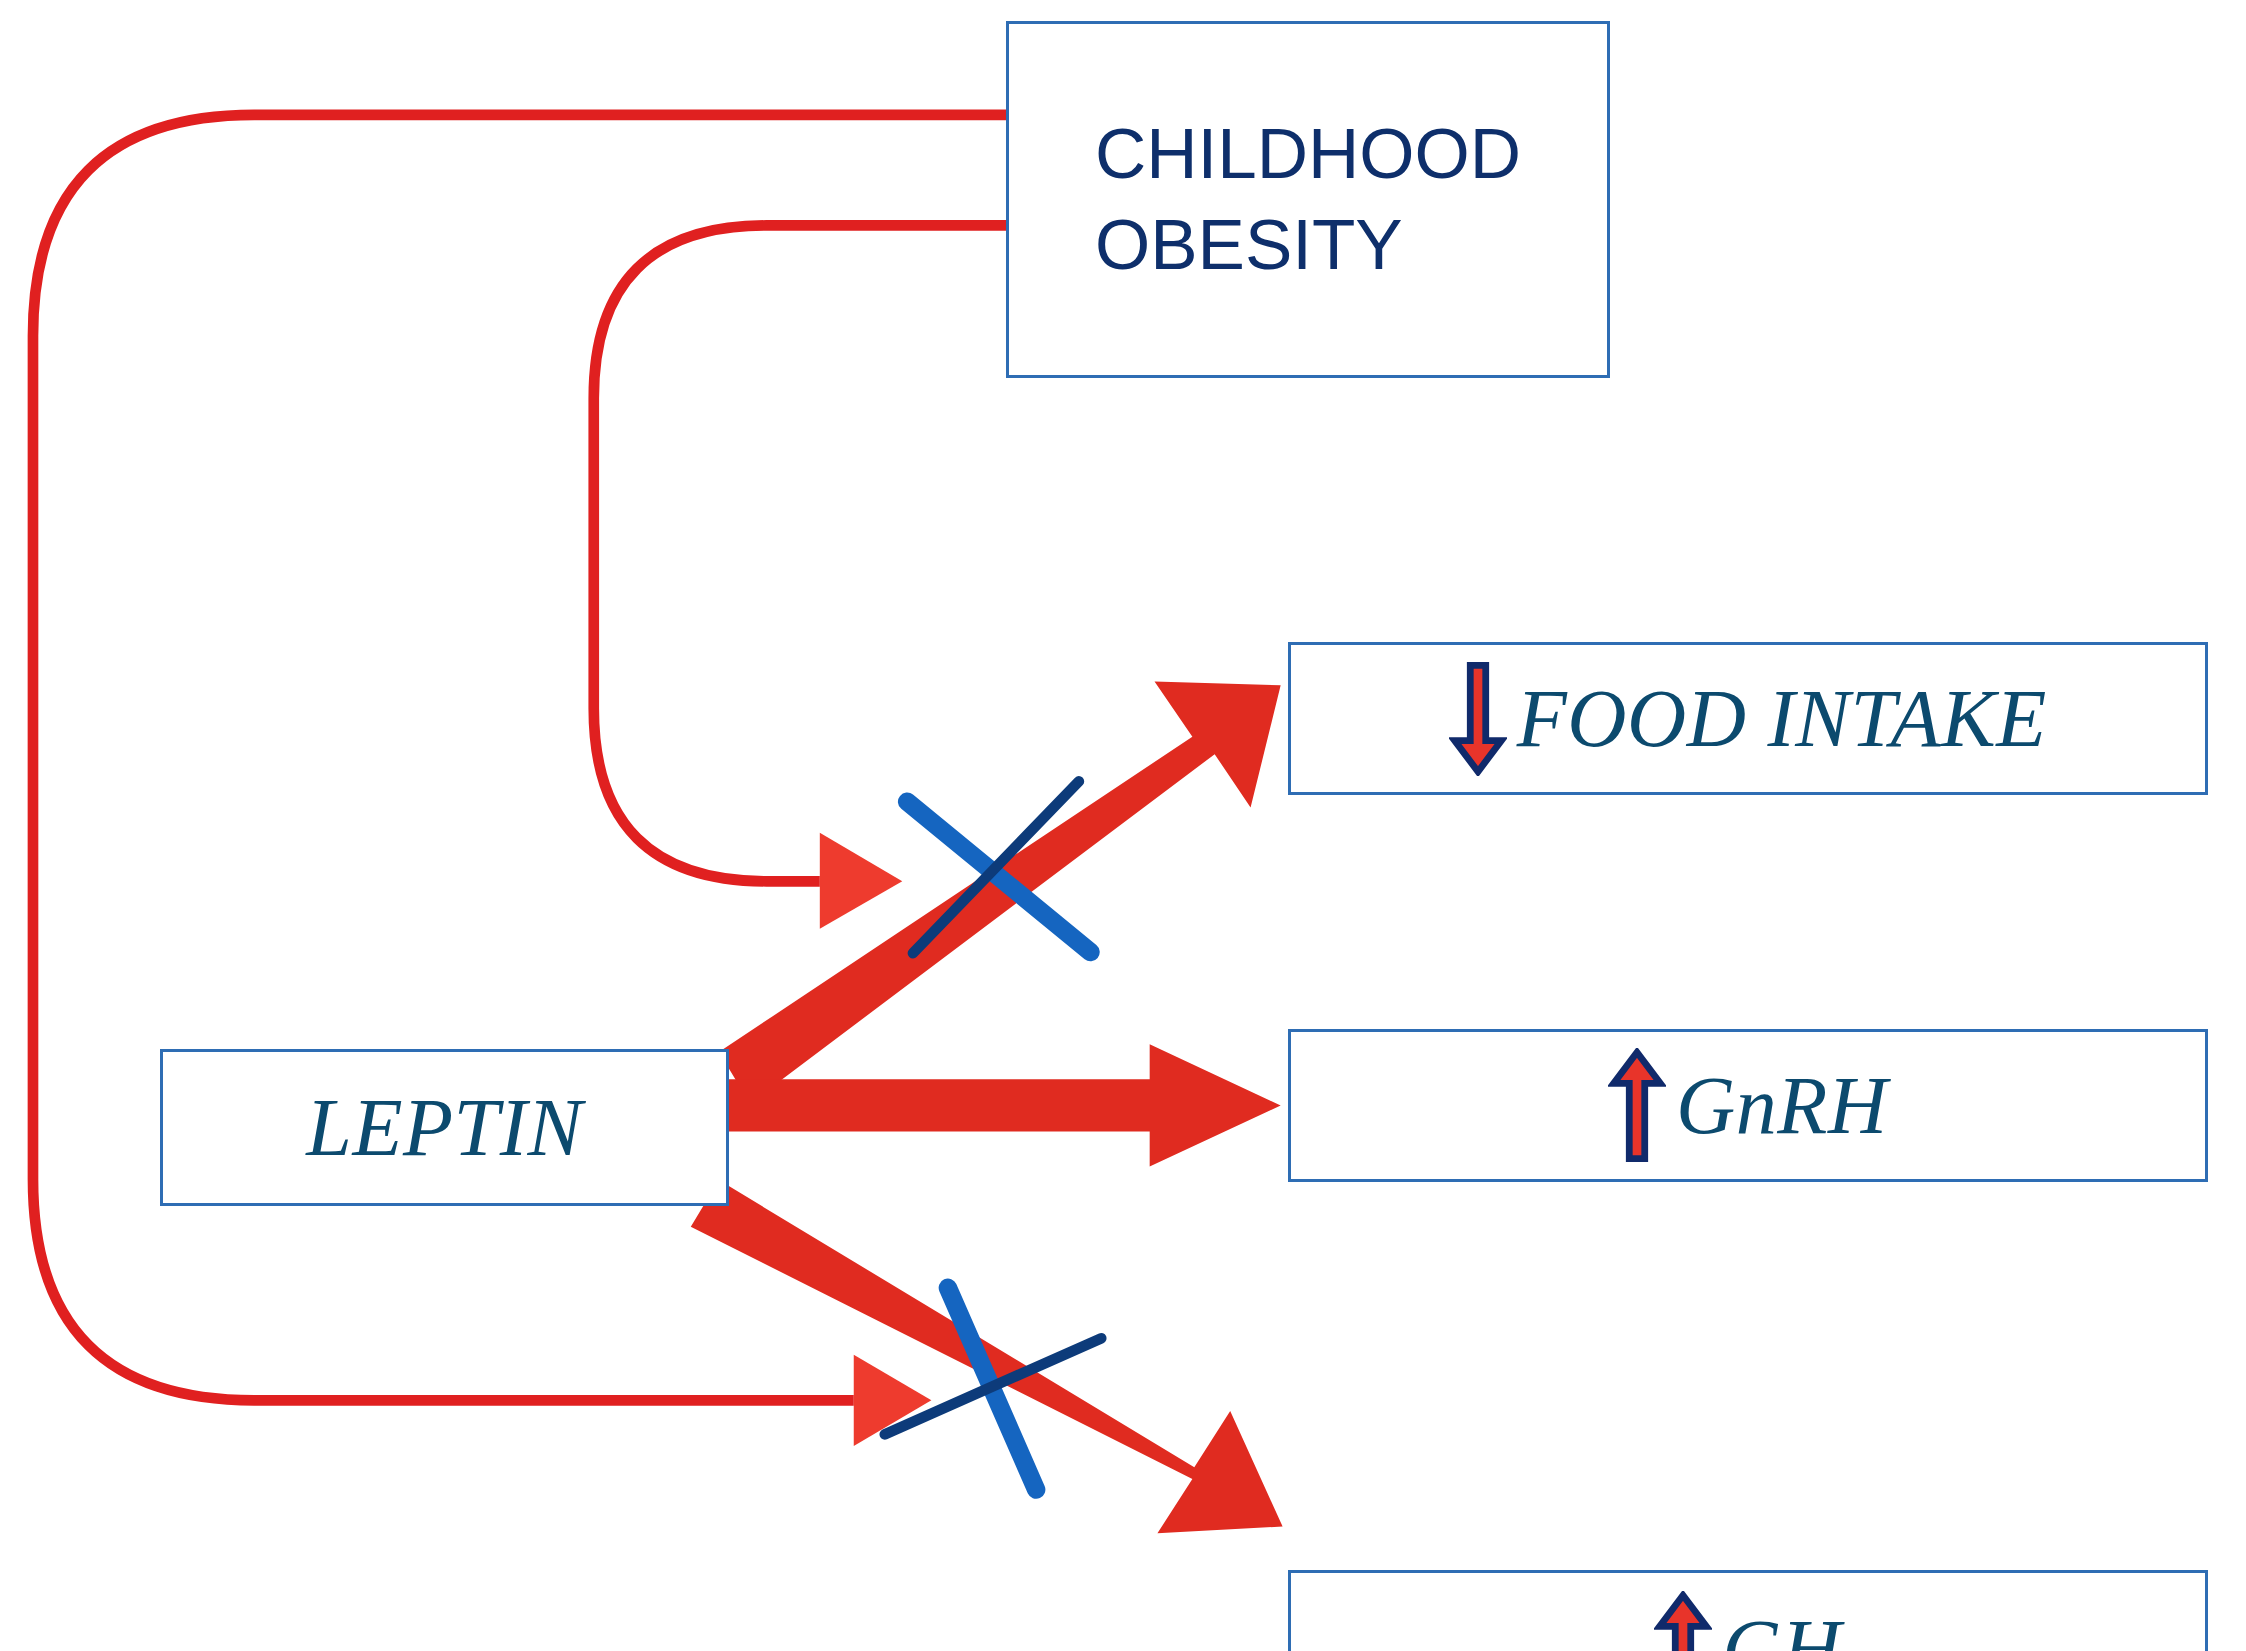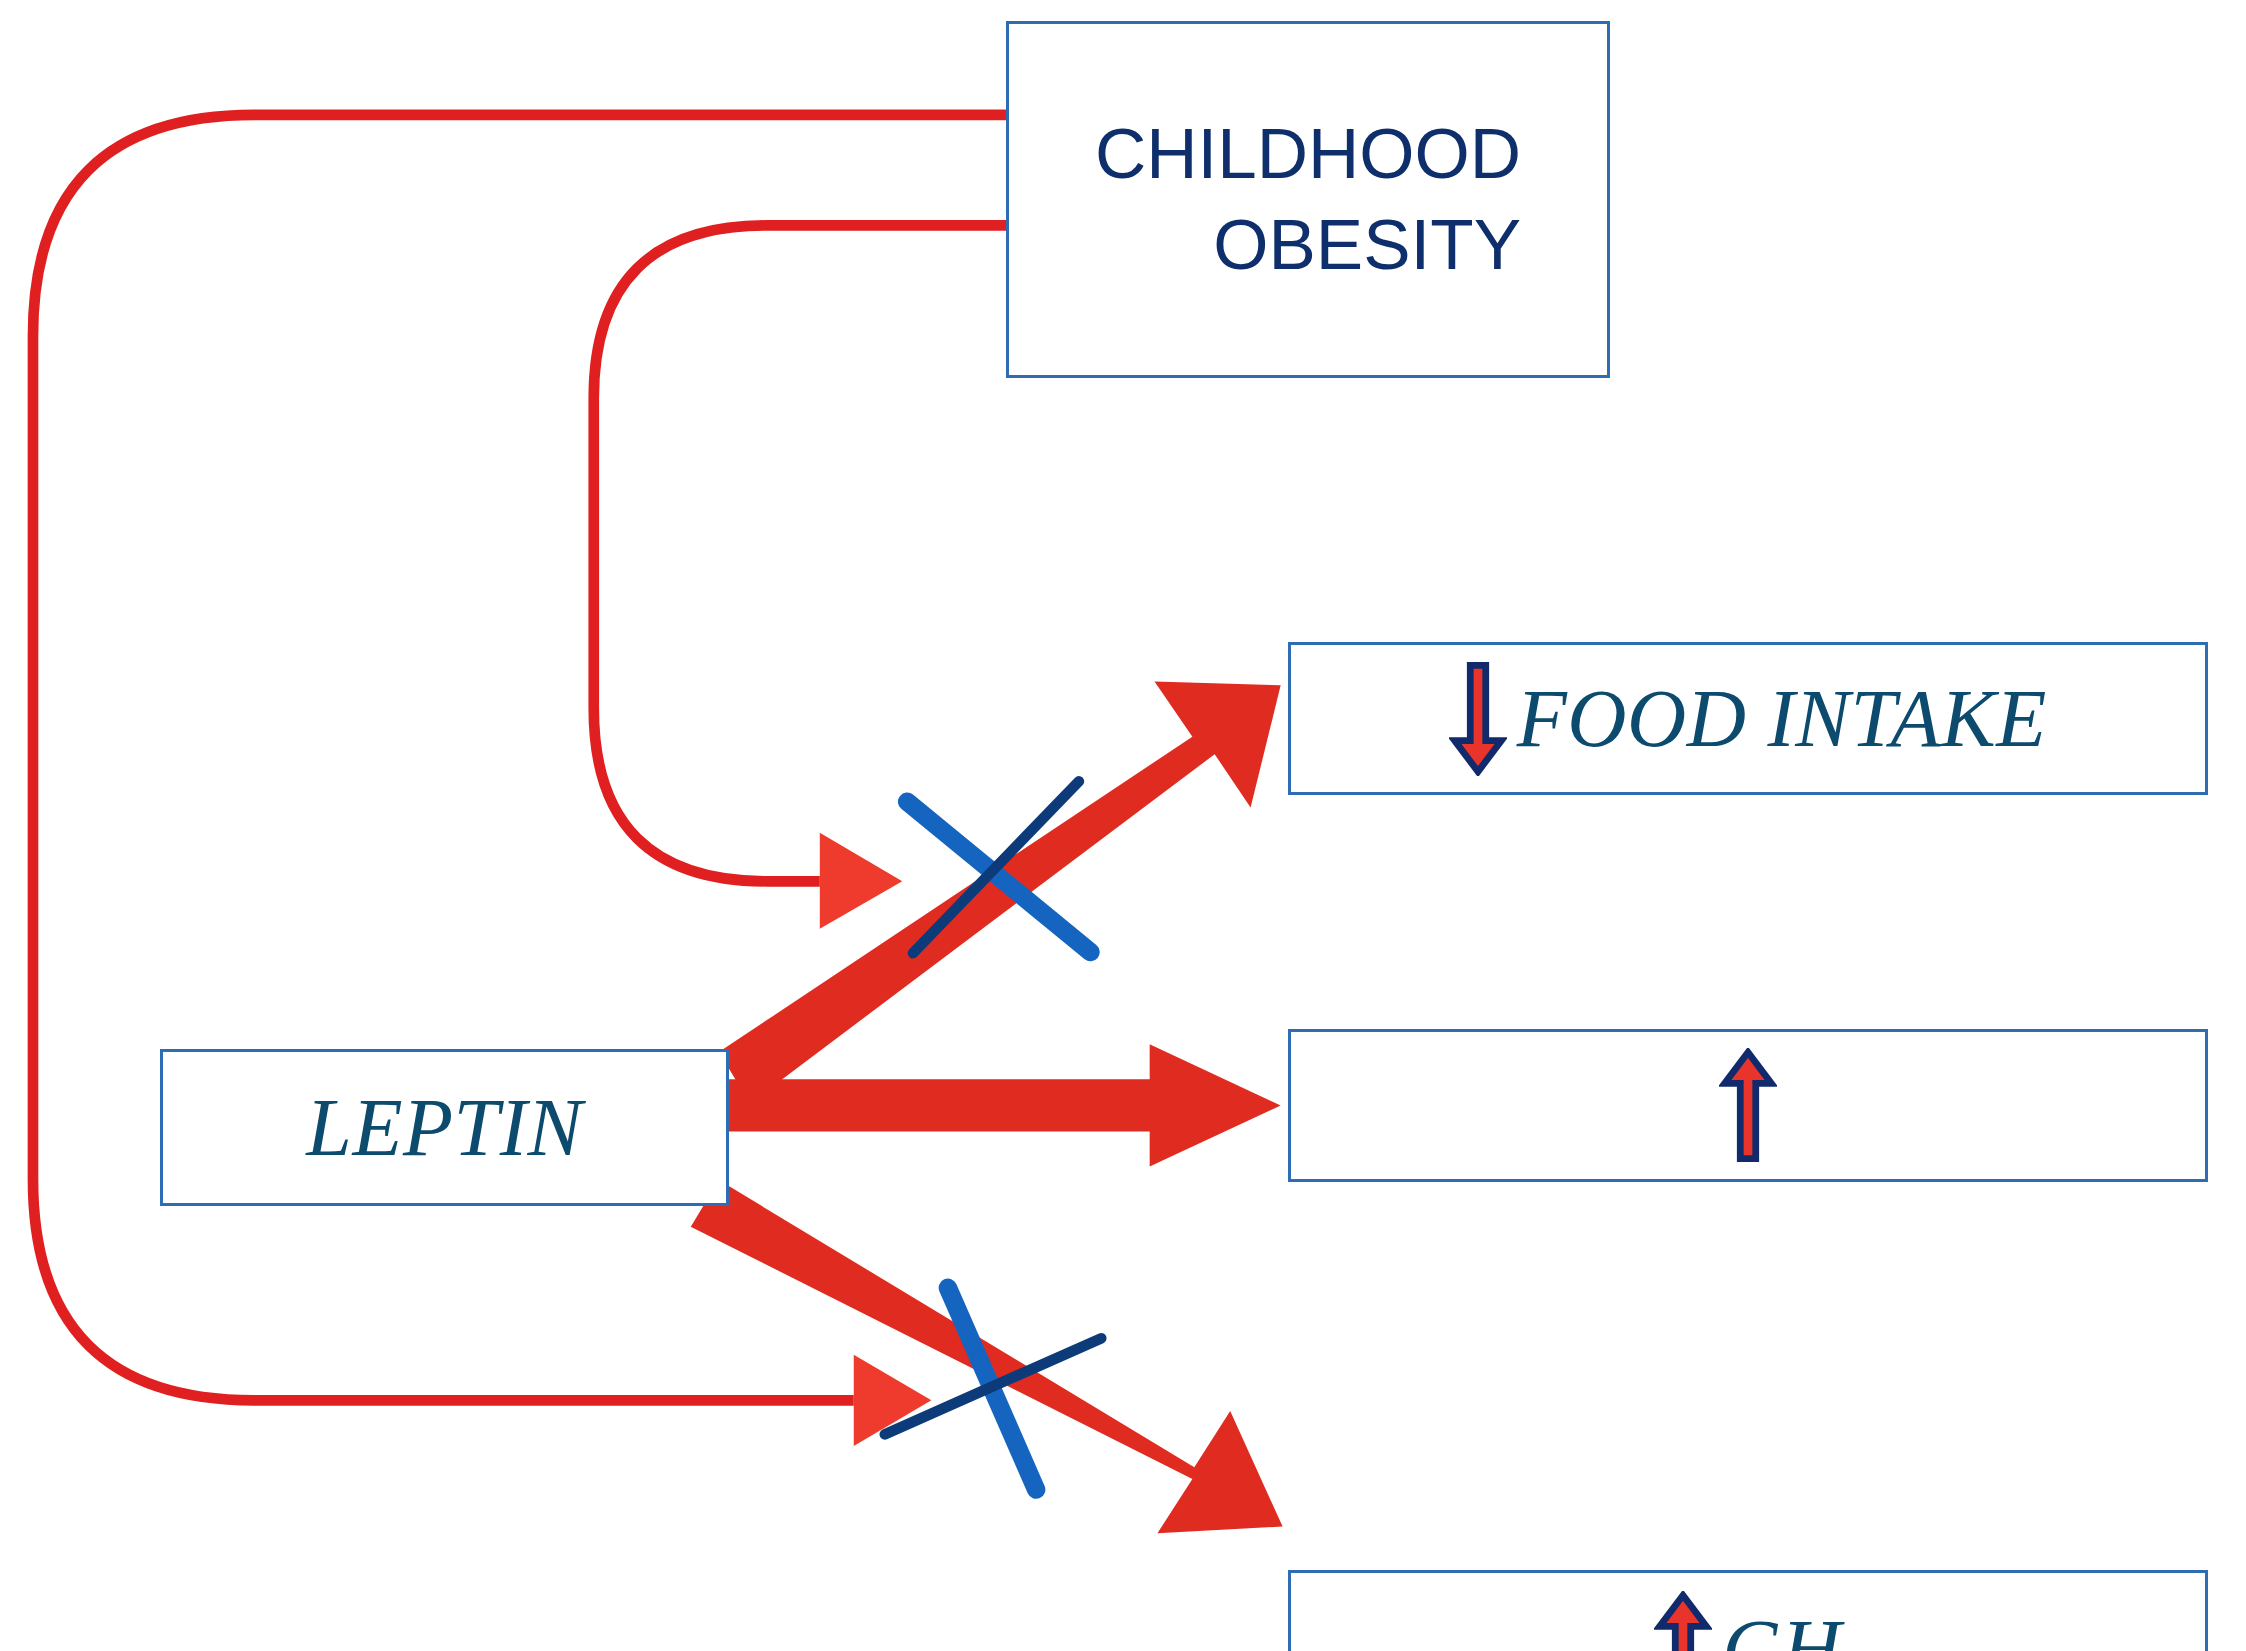--- a/index.html
+++ b/index.html
@@ -25,21 +25,21 @@
     height: 1652px;
   }
   .node-box {
     position: absolute;
     box-sizing: border-box;
     background: #ffffff;
     border: 3.9px solid #2E6DB4;
     display: flex;
     align-items: center;
     justify-content: center;
-    text-align: right;
+    text-align: left;
   }
   .node-label-serif {
     font-family: "Liberation Serif", "DejaVu Serif", serif;
     color: #0c4a6e;
     font-weight: 400;
     white-space: nowrap;
     letter-spacing: 0.5px;
     font-style: italic;
   }
   .node-label-sans {
@@ -178,20 +178,21 @@
       </svg>
       <span class="node-label-serif">FOOD INTAKE</span>
     </span>
   </div>
 
   <div class="node-box" id="box-gnrh">
     <span class="effect-row">
       <svg class="dir-arrow-icon" width="58" height="115" viewBox="0 0 60 118">
         <path d="M 22 114 L 38 114 L 38 36 L 54 36 L 30 4 L 6 36 L 22 36 Z" fill="#E8342A" stroke="#102A6B" stroke-width="7" stroke-linejoin="miter"></path>
       </svg>
+      <span class="node-label-serif">GnRH</span>
     </span>
   </div>
 
   <div class="node-box" id="box-gh">
     <span class="effect-row">
       <svg class="dir-arrow-icon" width="58" height="115" viewBox="0 0 60 118">
         <path d="M 22 114 L 38 114 L 38 36 L 54 36 L 30 4 L 6 36 L 22 36 Z" fill="#E8342A" stroke="#102A6B" stroke-width="7" stroke-linejoin="miter"></path>
       </svg>
       <span class="node-label-serif">GH</span>
     </span>

